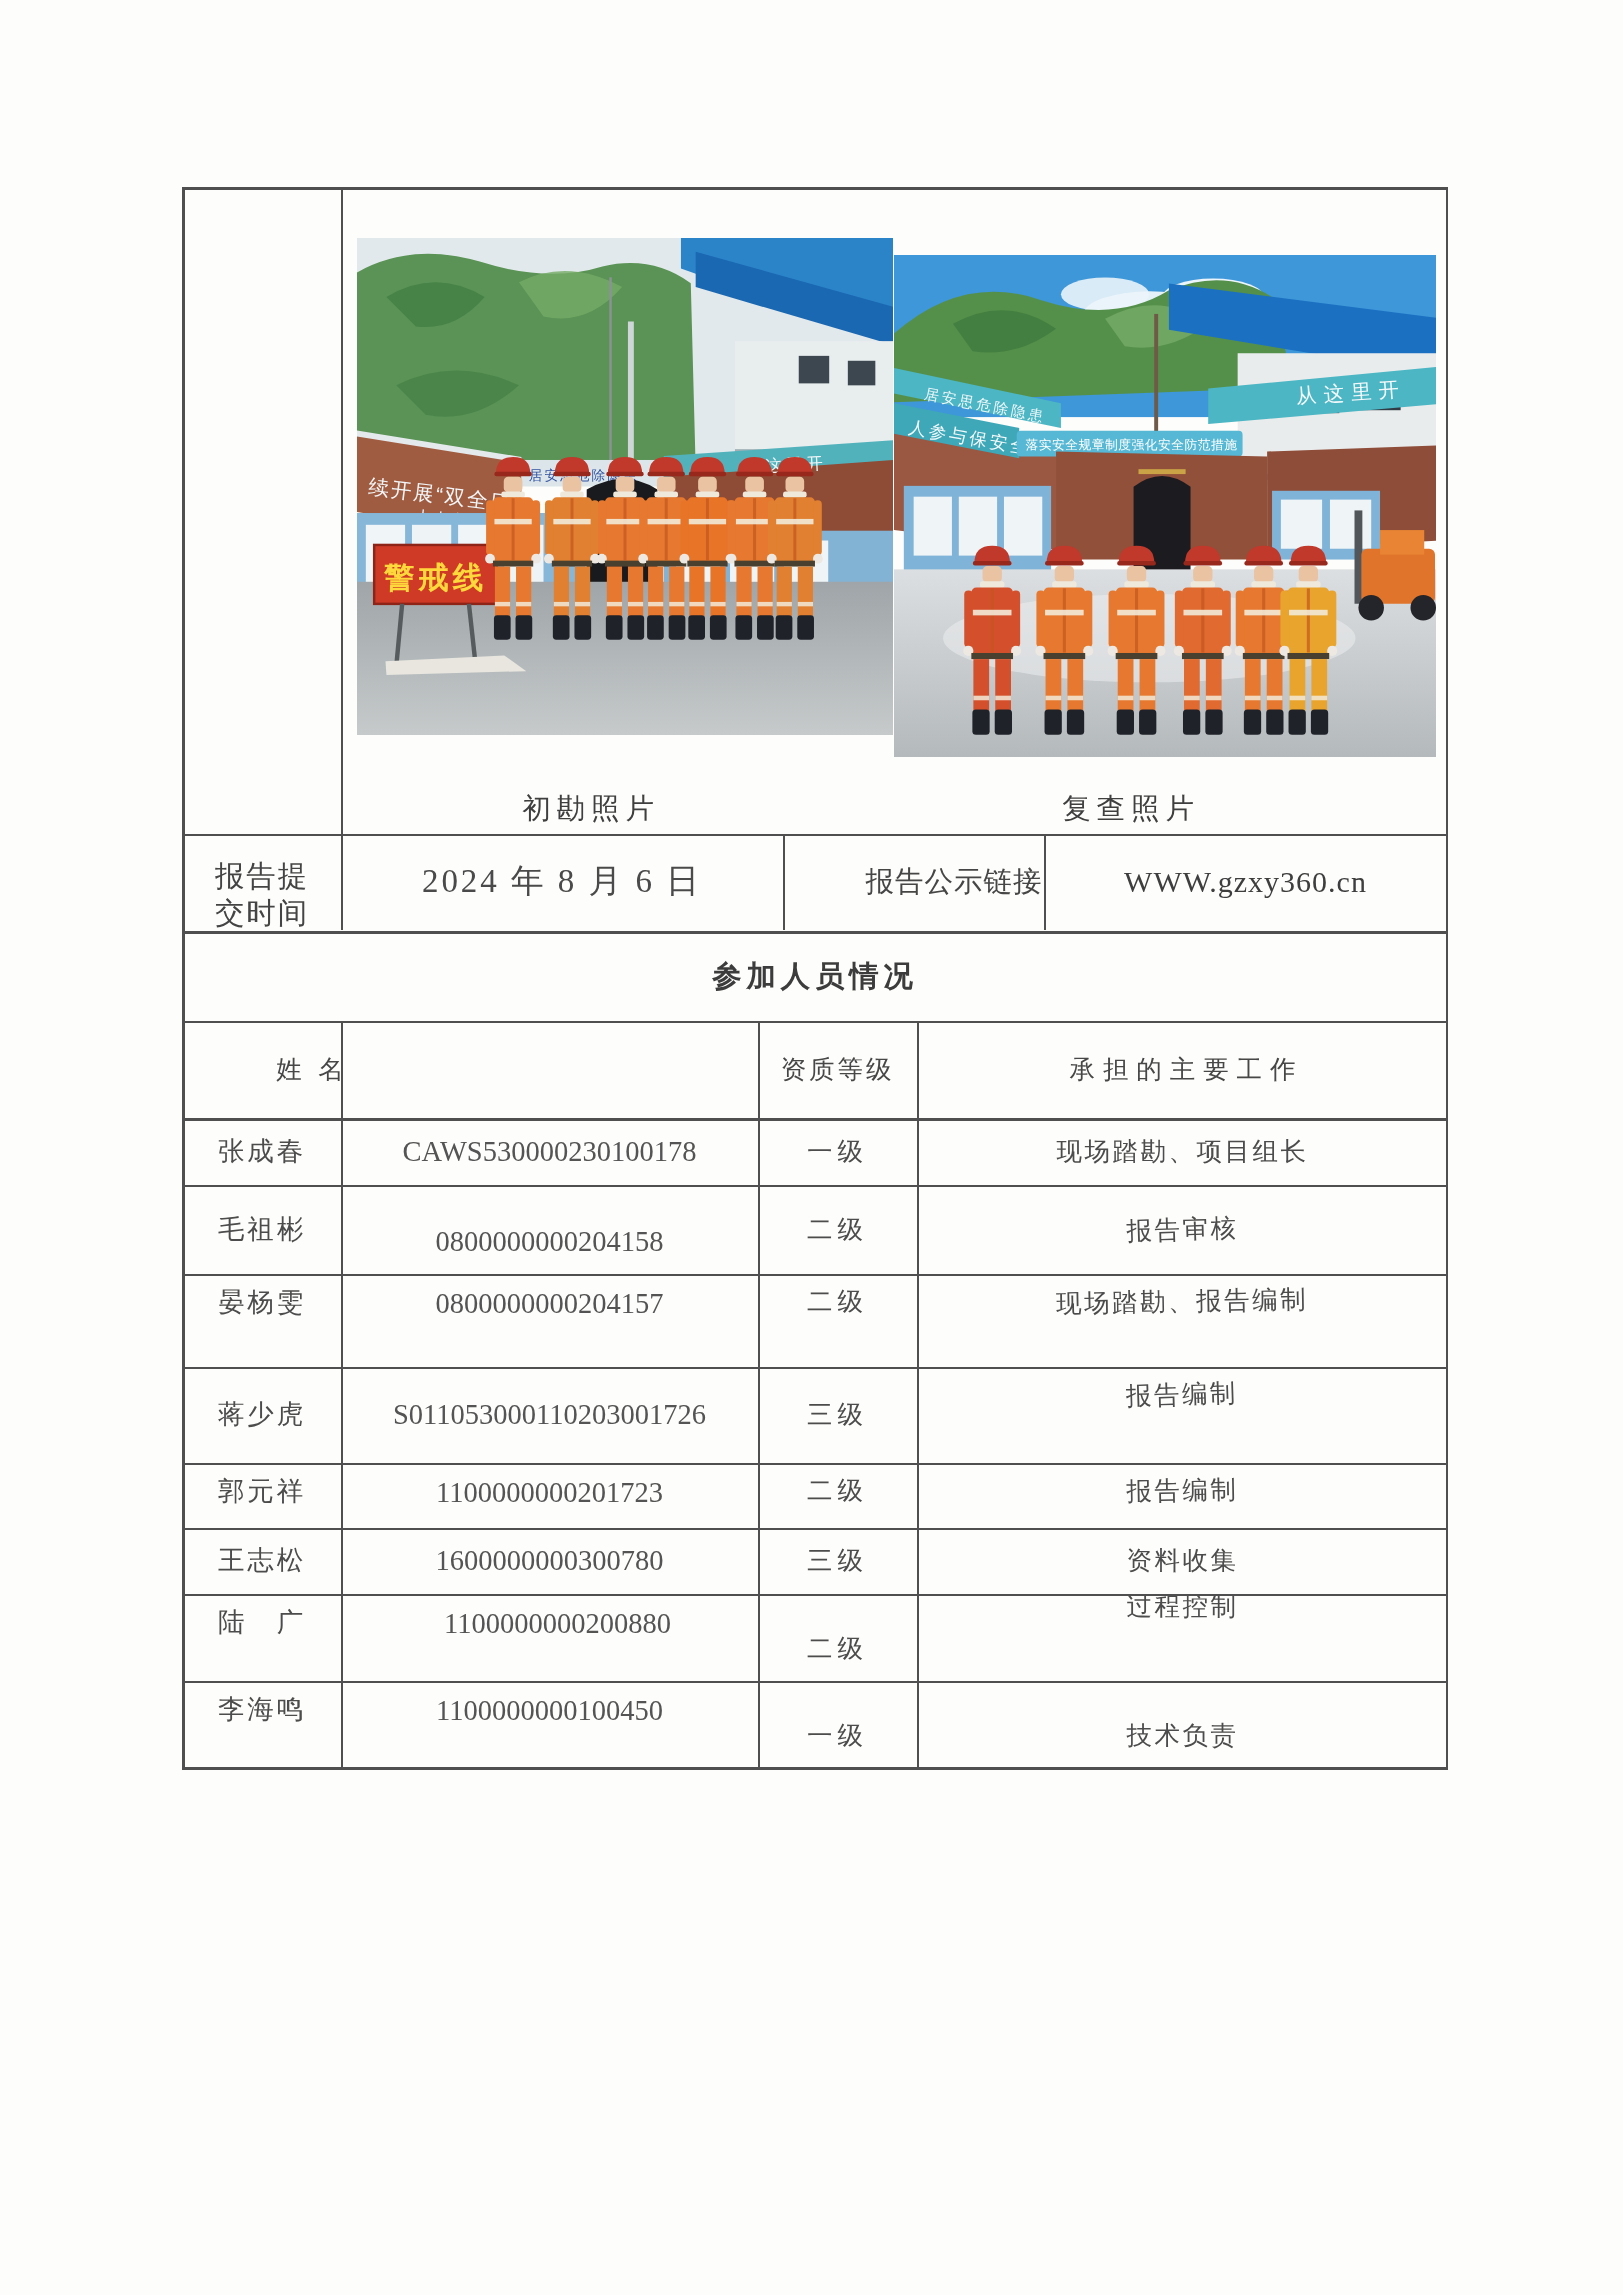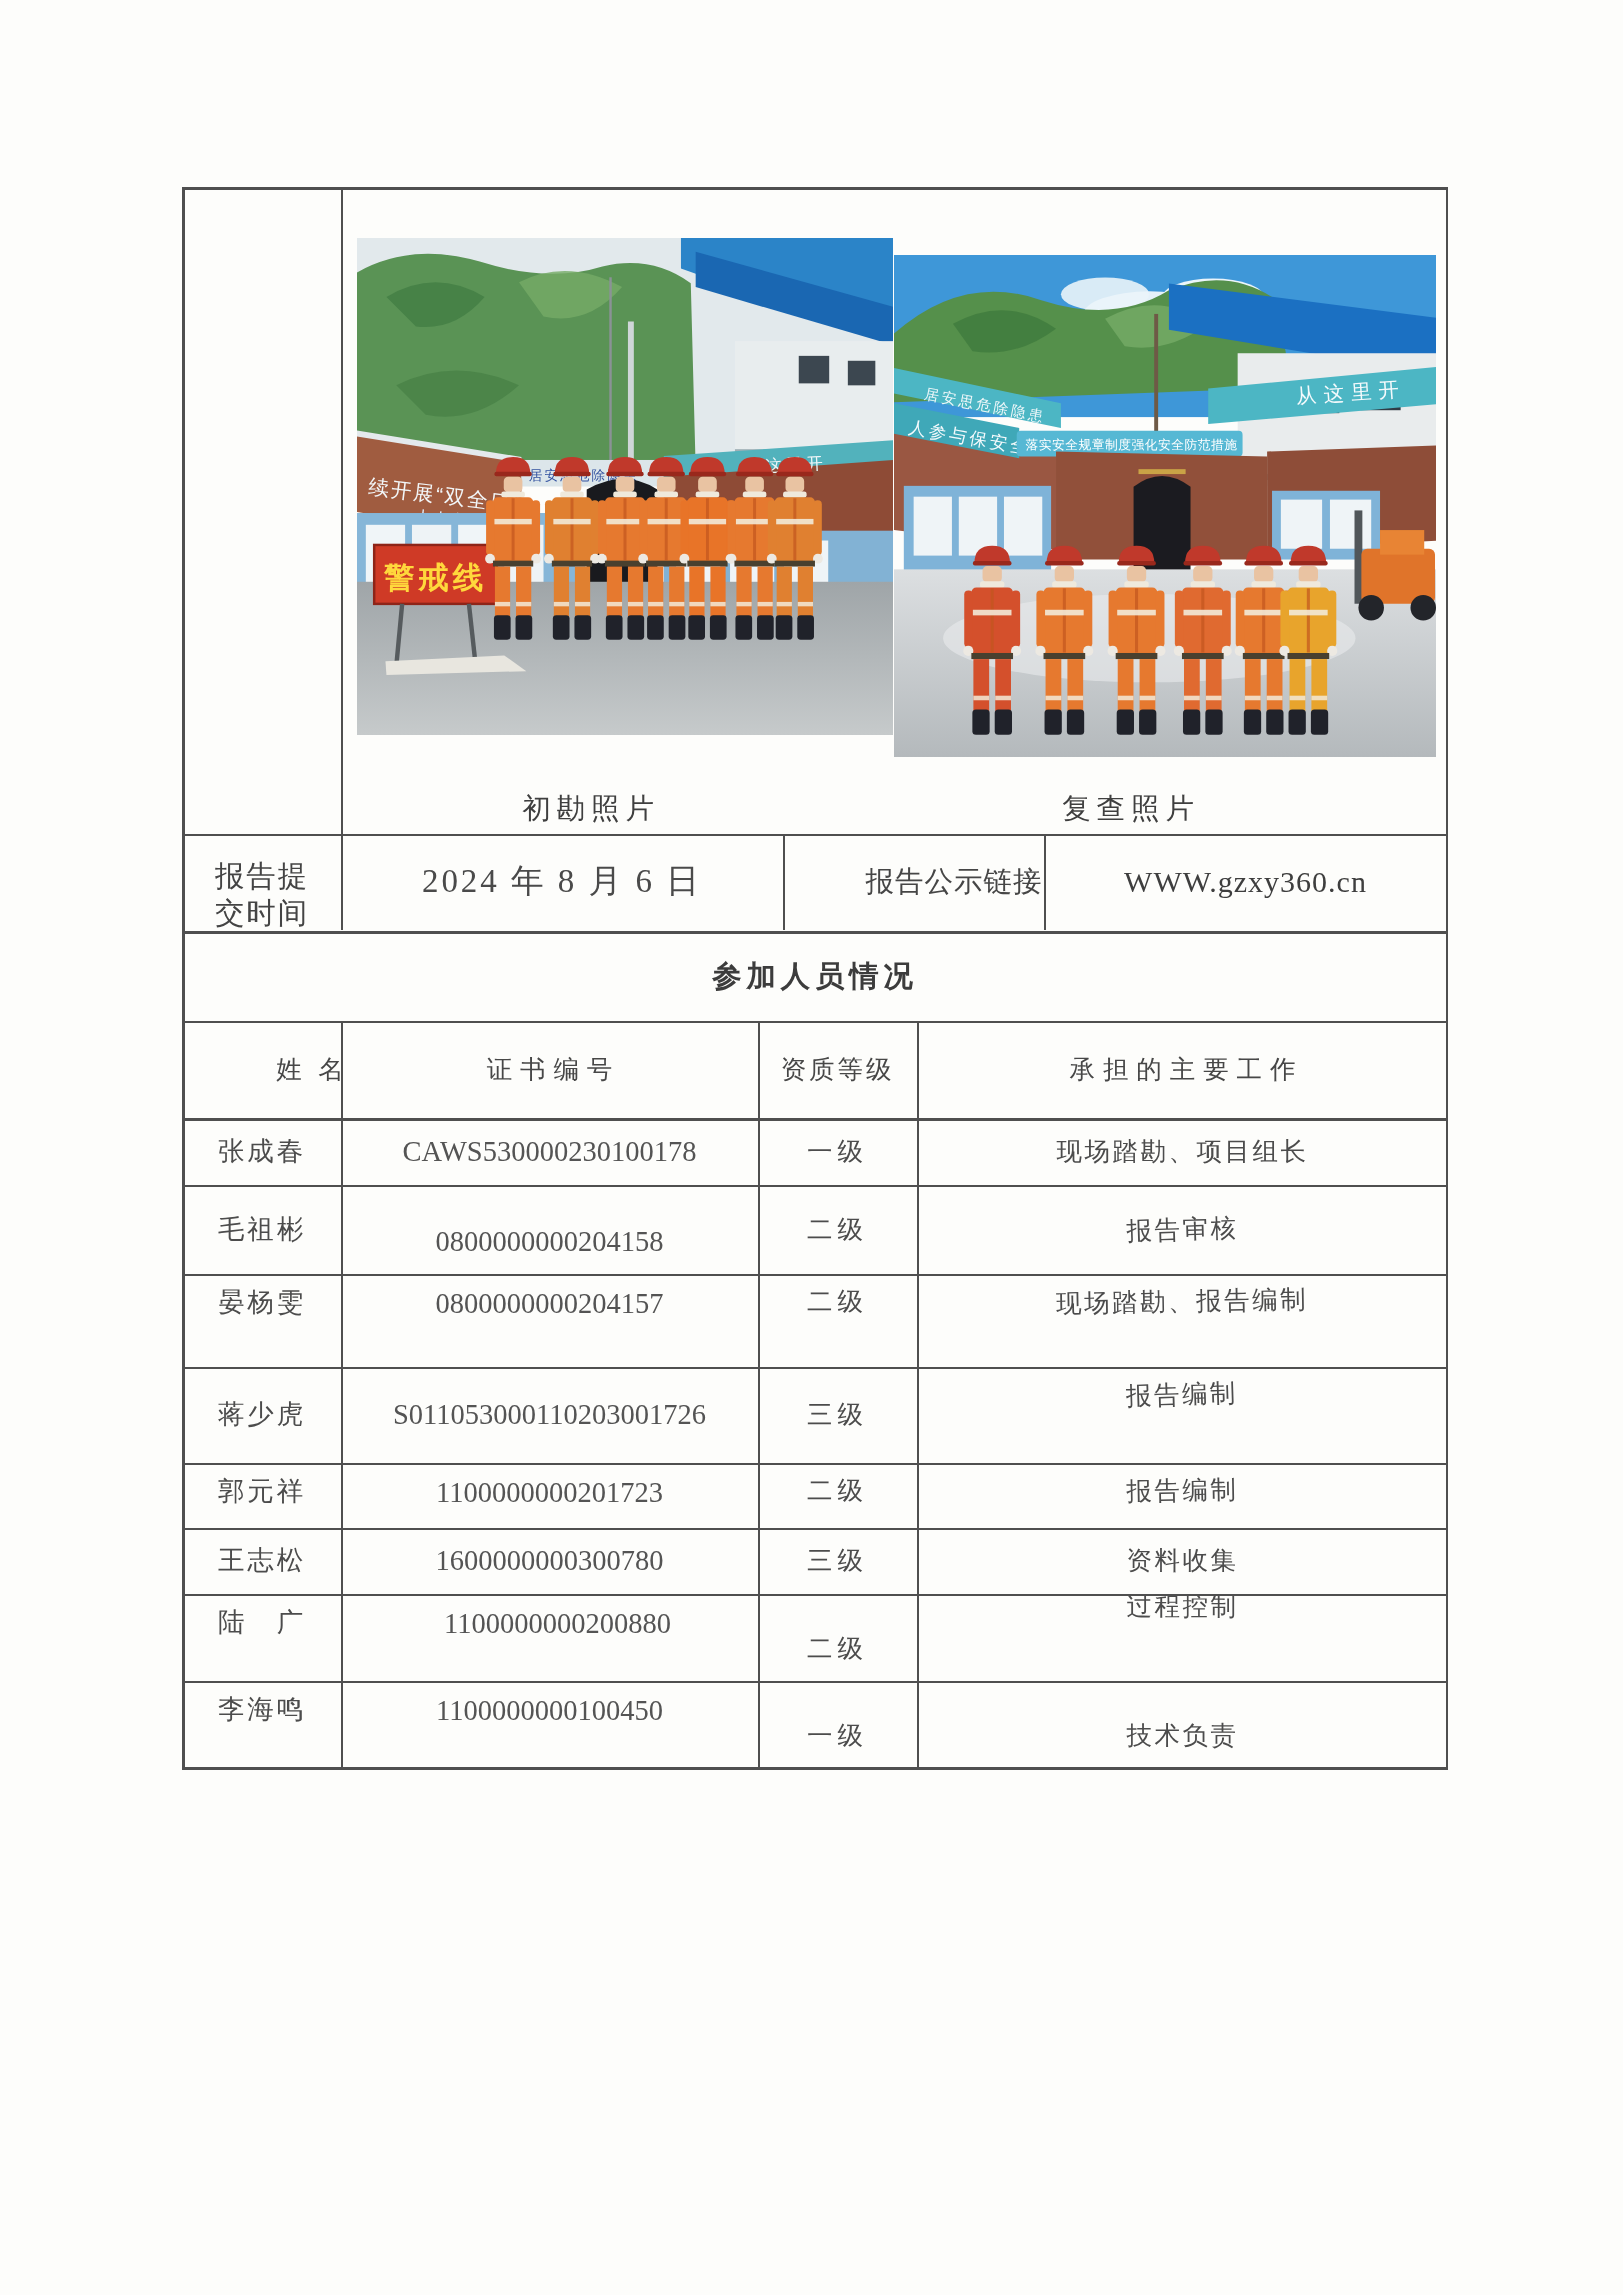--- a/index.html
+++ b/index.html
@@ -216,21 +216,20 @@
   <div class="cell submit-label" style="left:182px;top:834px;width:160px;height:121px;">
     <div class="wrapbox">报告提交时间</div>
   </div>
   <div class="cell submit-date" style="left:341px;top:834px;width:442px;height:96px;">2024 年 8 月 6 日</div>
   <div class="cell link-label" style="left:783px;top:834px;width:262px;height:96px;margin-left:40px;">报告公示链接</div>
   <div class="cell link-value" style="left:1044px;top:834px;width:403px;height:96px;">WWW.gzxy360.cn</div>
 
   <div class="cell section-title" style="left:182px;top:931px;width:1266px;height:90px;border-radius:28px;">参加人员情况</div>
 
   <div class="cell th sp1" style="left:182px;top:1021px;width:160px;height:97px;">姓名</div>
-  <div class="cell th sp2" style="left:341px;top:1021px;width:417px;height:97px;">证书编号</div>
   <div class="cell th" style="left:758px;top:1021px;width:159px;height:97px;letter-spacing:2.9px;">资质等级</div>
   <div class="cell th sp2" style="left:917px;top:1021px;width:531px;height:97px;">承担的主要工作</div>
 
   <div class="cell f-name" style="left: 182px; width: 160px; top: 1118px; height: 67px;">张成春</div>
     <div class="cell f-cert" style="left: 341px; width: 417px; top: 1118px; height: 67px;">CAWS530000230100178</div>
     <div class="cell f-level" style="left: 758px; width: 159px; top: 1118px; height: 67px;">一级</div>
     <div class="cell f-work" style="left: 917px; width: 531px; top: 1118px; height: 67px;">现场踏勘、项目组长</div>
     <div class="cell f-name" style="left: 182px; width: 160px; top: 1185px; height: 89px;">毛祖彬</div>
     <div class="cell f-cert vb" style="left: 341px; width: 417px; top: 1185px; height: 89px;">0800000000204158</div>
     <div class="cell f-level" style="left: 758px; width: 159px; top: 1185px; height: 89px;">二级</div>

